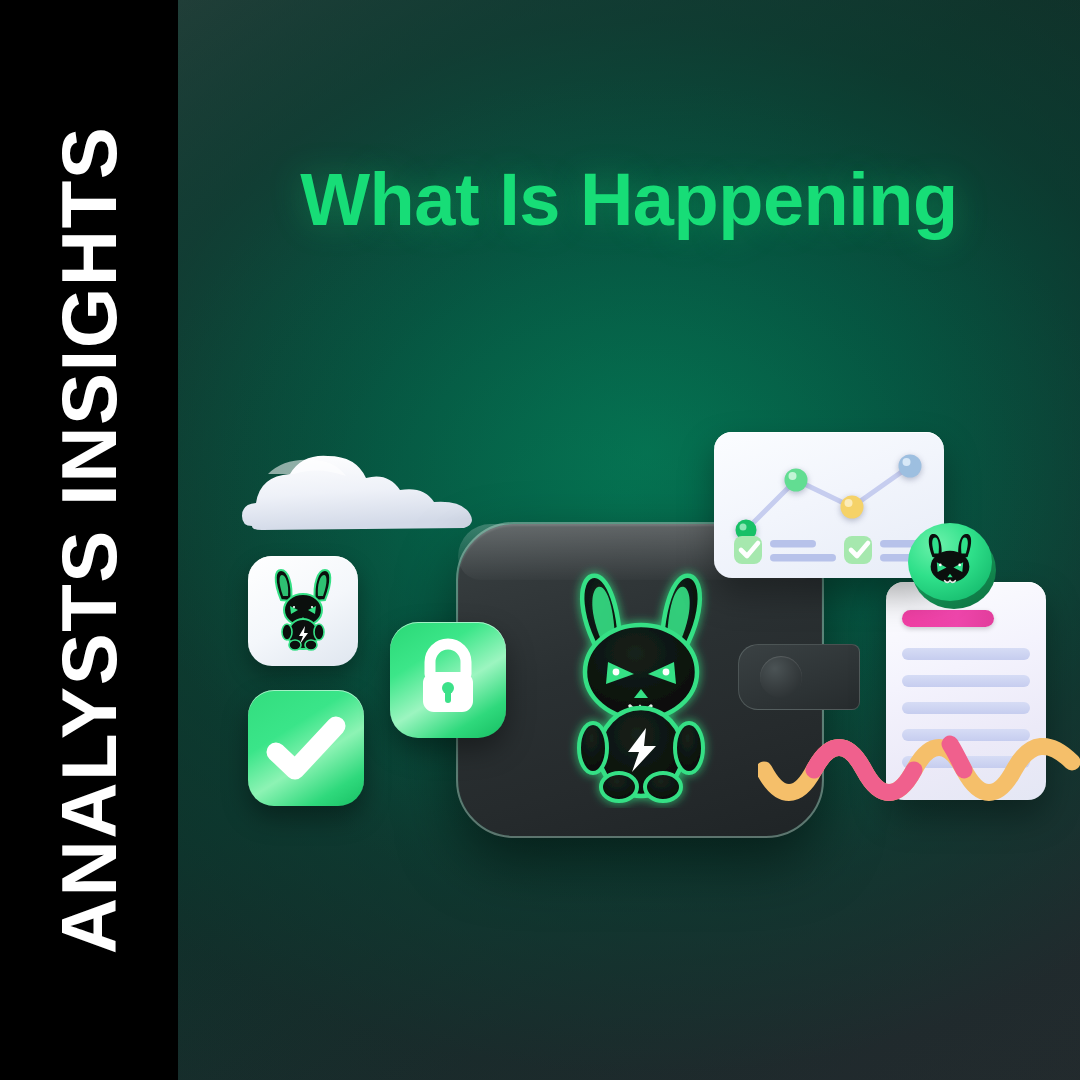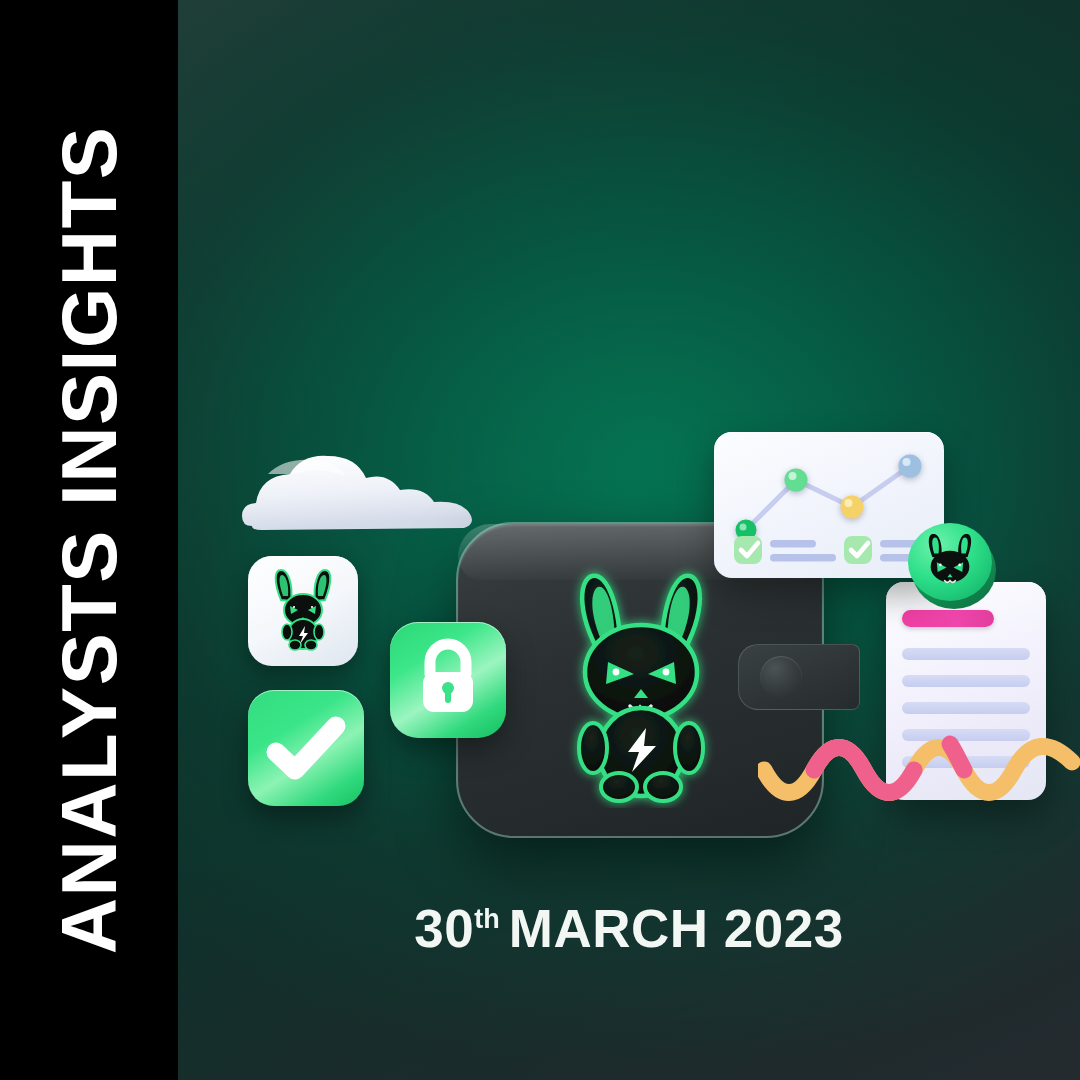--- a/index.html
+++ b/index.html
@@ -206,25 +206,23 @@
 
 <div id="stage">
 
   <div id="sidebar">
     <div id="sidebar-label">ANALYSTS INSIGHTS</div>
   </div>
 
   <div id="panel">
 
     <div id="title">
+      <span>What Is Happening</span>
     </div>
 
-    <div id="date">
-      <span>30</span><span class="sup">th</span><span class="mo">MARCH 2023</span>
-    </div>
 
     <div id="art">
 
       <svg id="cloud" viewBox="0 0 240 82">
         <defs>
           <linearGradient id="cg" x1="0" y1="0" x2="0.2" y2="1">
             <stop offset="0" stop-color="#ffffff"></stop>
             <stop offset="0.55" stop-color="#eef1f8"></stop>
             <stop offset="1" stop-color="#d3dae8"></stop>
           </linearGradient>

